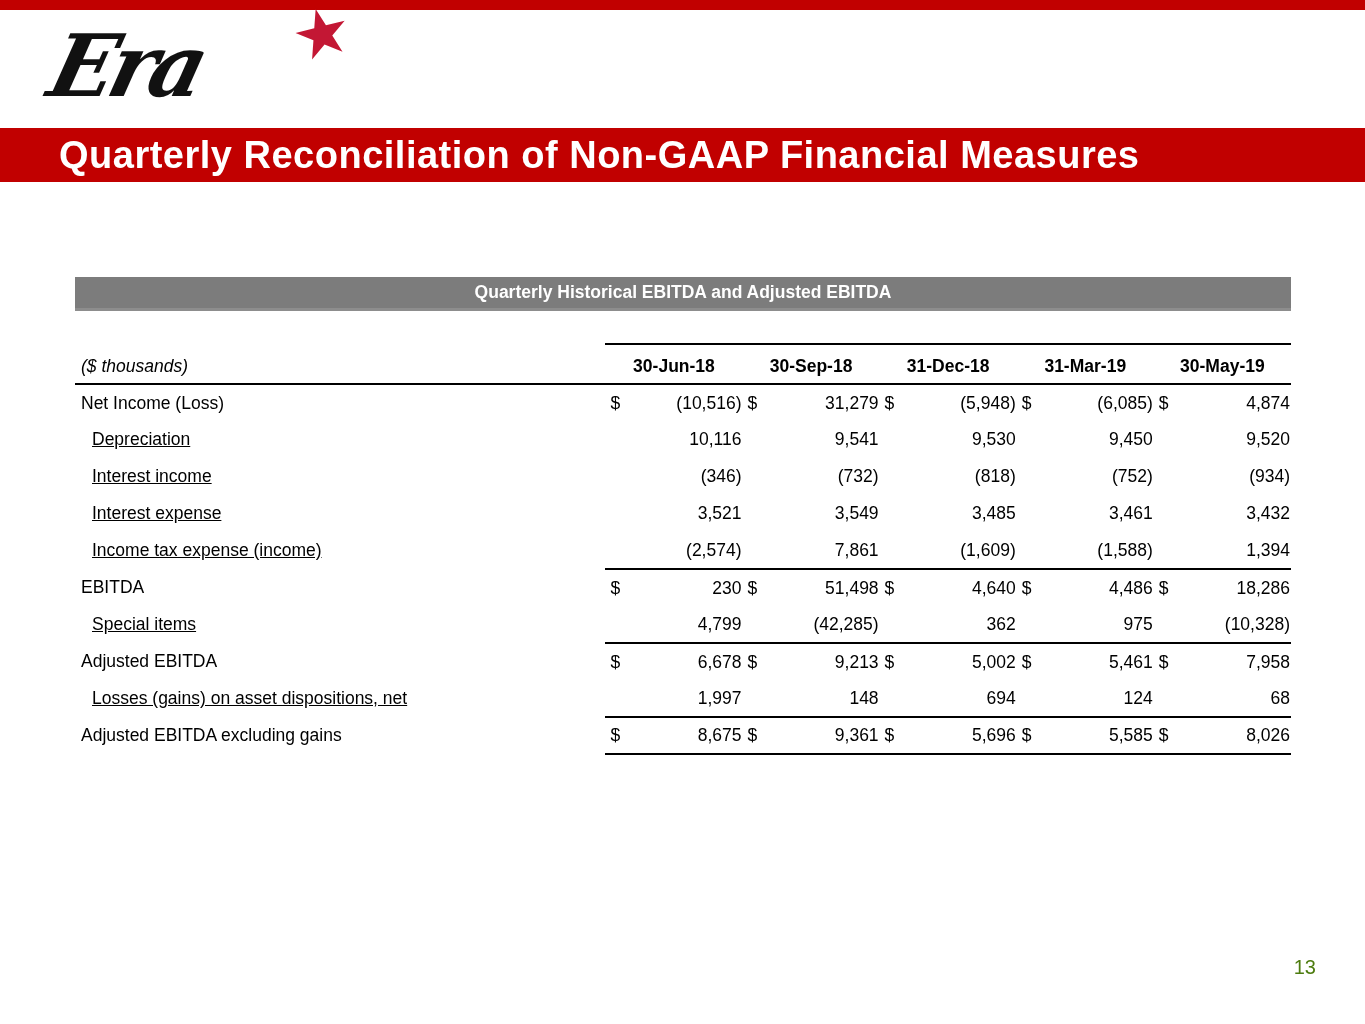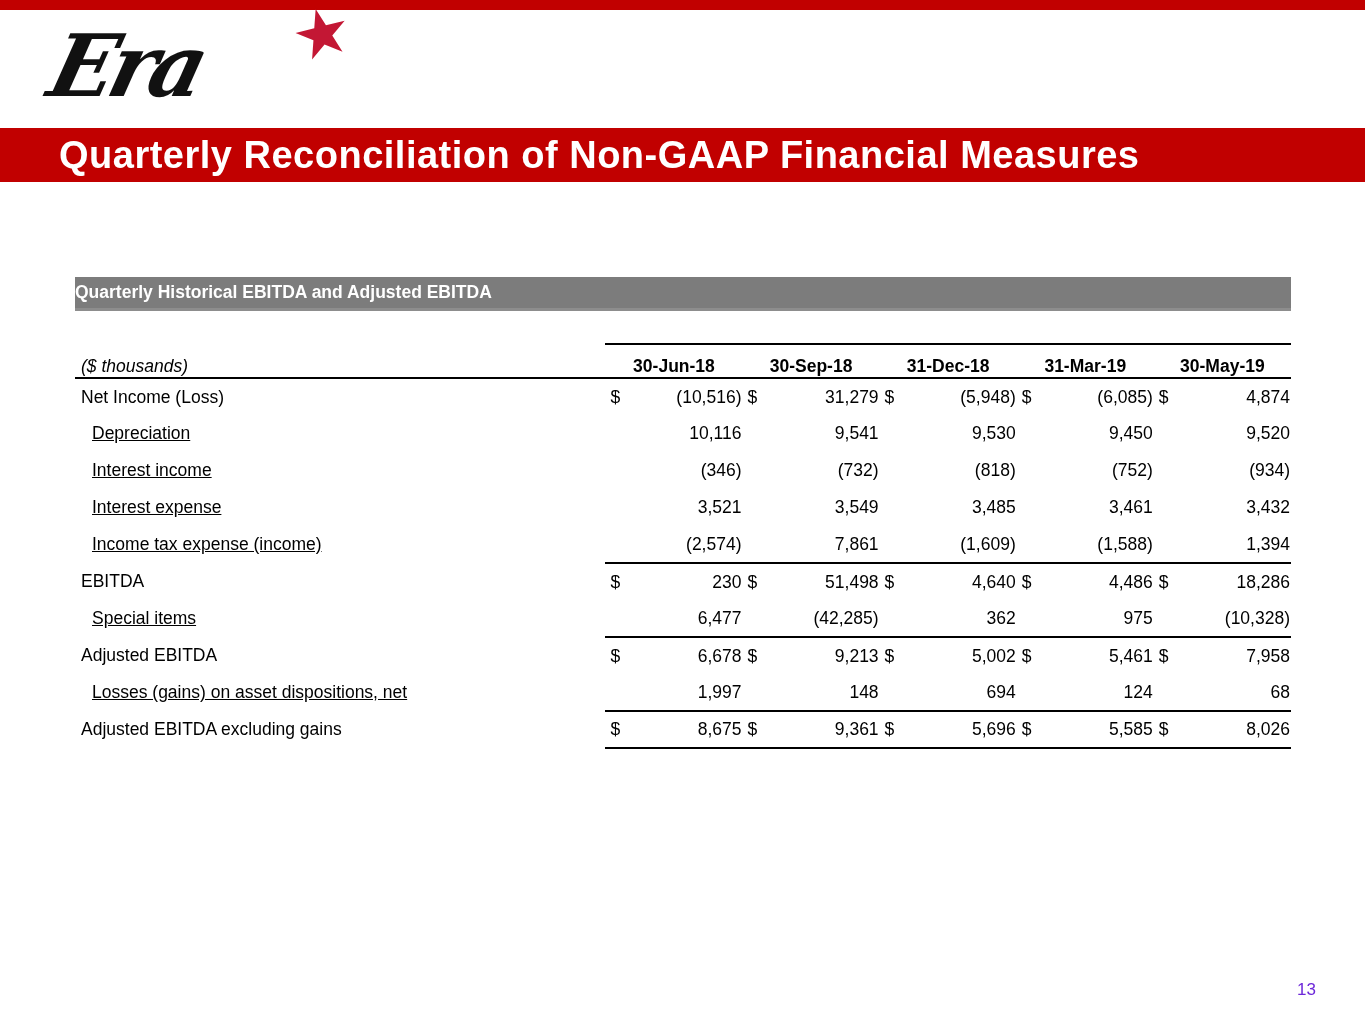--- a/index.html
+++ b/index.html
@@ -58,21 +58,21 @@
     font-weight: bold;
     letter-spacing: 0.5px;
   }
   .banner {
     position: absolute;
     left: 75px; top: 277px;
     width: 1216px; height: 34px;
     background: var(--gray, #7C7C7C);
     display: flex;
     align-items: center;
-    justify-content: flex-start;
+    justify-content: center;
     border-bottom: 3px solid #8d8d8d;
   }
   .banner span {
     color: #ffffff;
     font-weight: bold;
     font-size: 17.5px;
   }
   table.fin {
     position: absolute;
     left: 75px; top: 343px;
@@ -81,21 +81,21 @@
     font-size: 17.5px;
     table-layout: fixed;
   }
   col.c-label  { width: 530px; }
   col.c-dollar { width: 28px; }
   col.c-value  { width: 109px; }
   thead th {
     border-bottom: 2px solid #000;
     font-size: 17.5px;
     vertical-align: bottom;
-    padding-bottom: 0;
+    padding-bottom: 6px;
   }
   th.units {
     text-align: left;
     font-style: italic;
     font-weight: normal;
     padding-left: 6px;
   }
   th.datehead {
     font-weight: bold;
     text-align: center;
@@ -115,23 +115,23 @@
     border-bottom: 2.5px solid #000;
   }
   .note {
     position: absolute;
     left: 75px; top: 966px;
     font-size: 15.5px;
     color: #000;
   }
   .pagenum {
     position: absolute;
-    right: 49px; top: 980px;
-    font-size: 17px;
-    color: #6d28d9;
+    right: 49px; top: 956px;
+    font-size: 20px;
+    color: #4d7c0f;
   }
 </style>
 </head>
 <body>
 
 <div class="slide">
 
   <div class="top-strip"></div>
 
   <div class="logo">
@@ -246,21 +246,21 @@
           <td class="dollar">$</td>
           <td class="value">4,640</td>
           <td class="dollar">$</td>
           <td class="value">4,486</td>
           <td class="dollar">$</td>
           <td class="value">18,286</td>
         </tr>
         <tr class="rule-below">
           <td class="label indent">Special items</td>
           <td class="dollar"></td>
-          <td class="value">6,477</td>
+          <td class="value">4,799</td>
           <td class="dollar"></td>
           <td class="value">(42,285)</td>
           <td class="dollar"></td>
           <td class="value">362</td>
           <td class="dollar"></td>
           <td class="value">975</td>
           <td class="dollar"></td>
           <td class="value">(10,328)</td>
         </tr>
         <tr>

